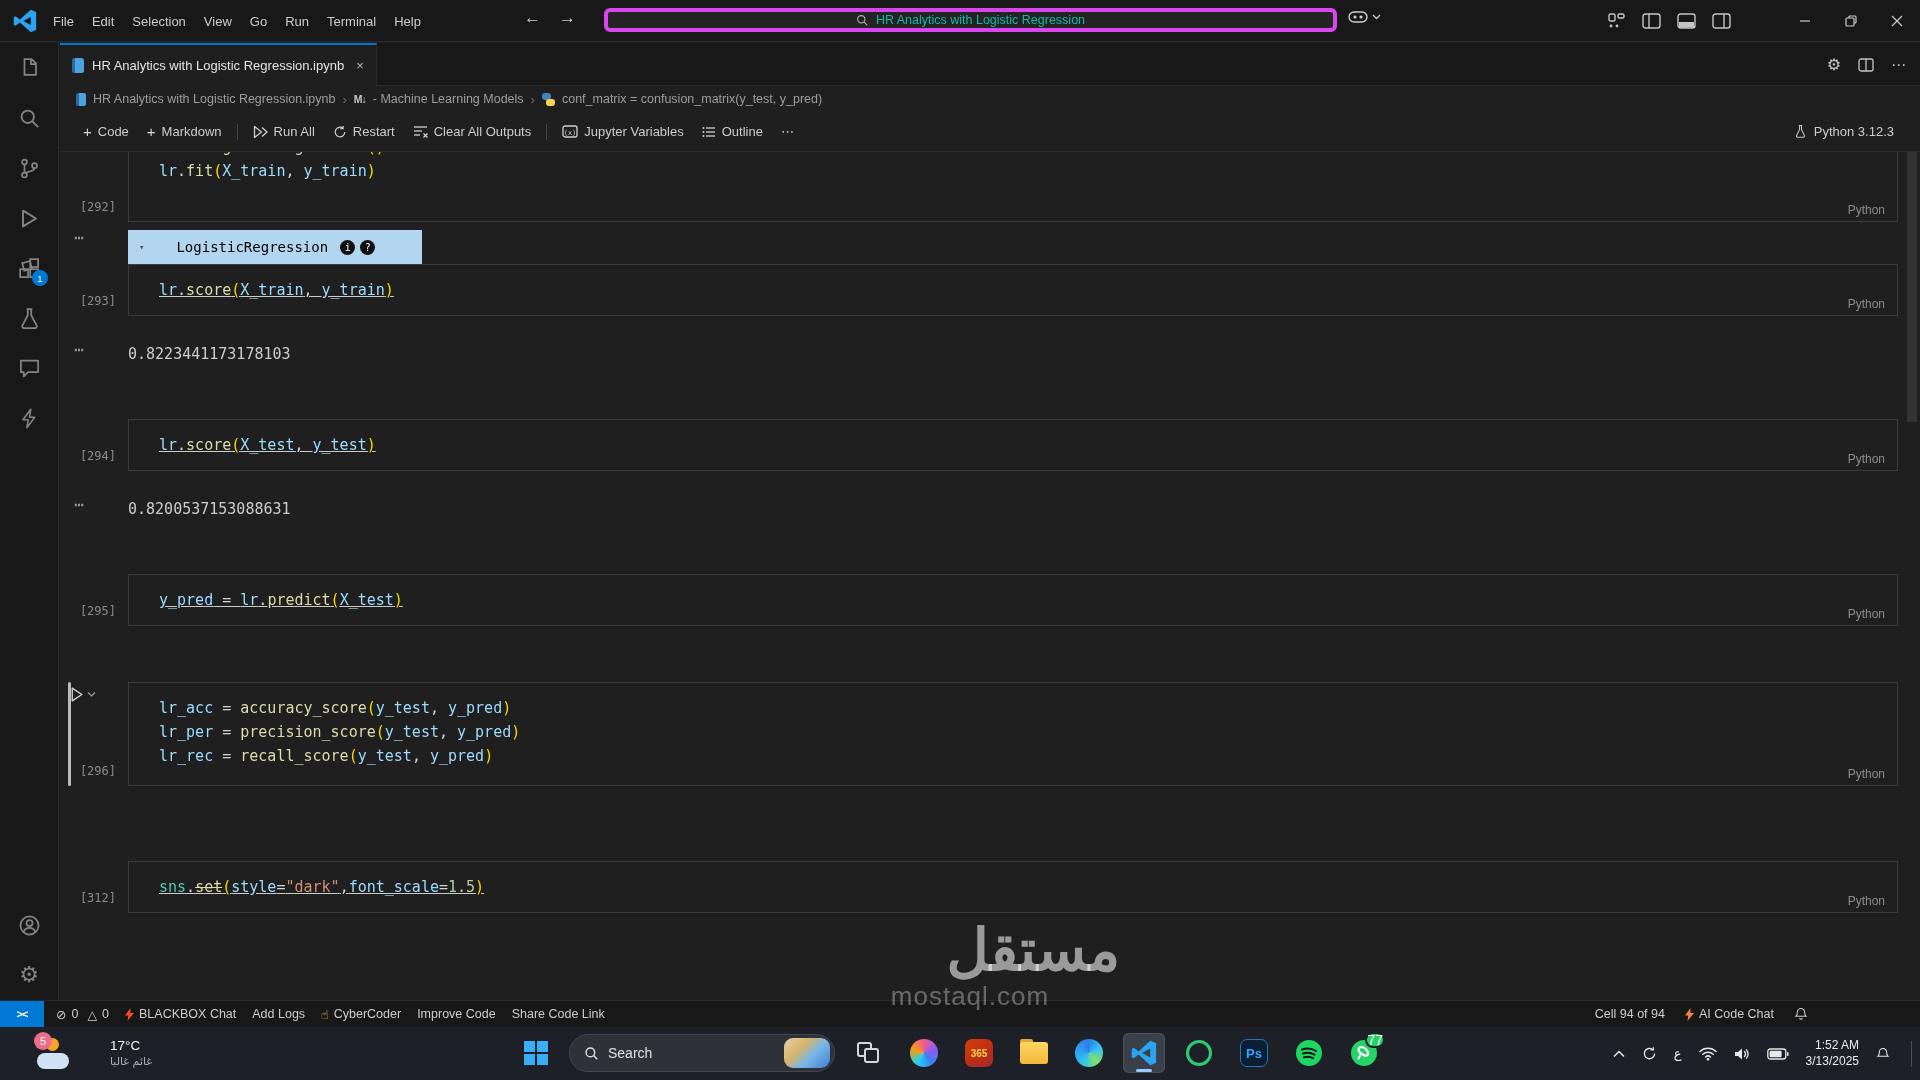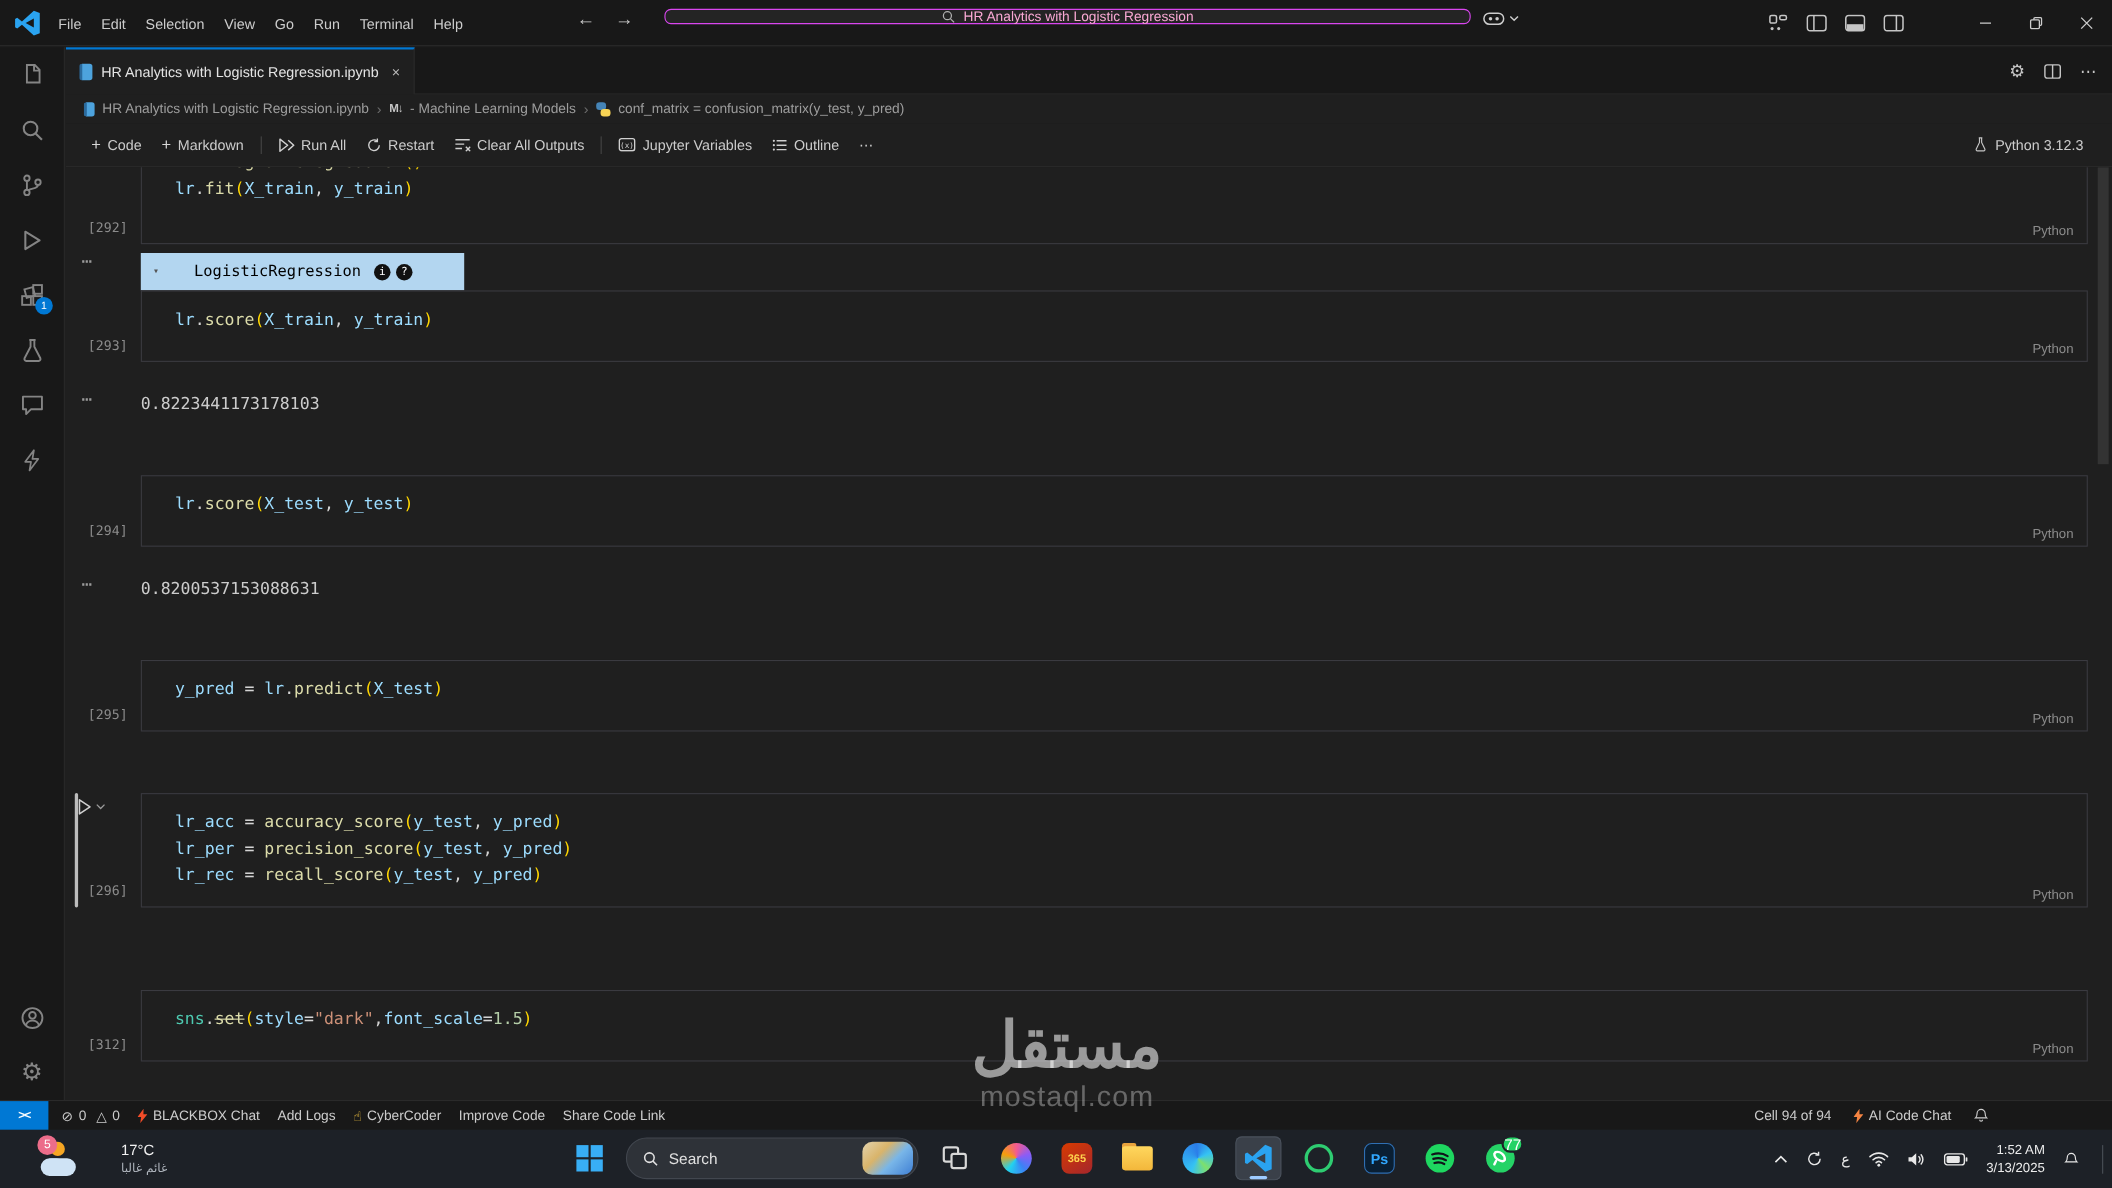--- a/index.html
+++ b/index.html
@@ -8,23 +8,23 @@
           font-family:"Liberation Sans","DejaVu Sans",sans-serif;color:#cccccc;}
   .mono{font-family:"DejaVu Sans Mono","Liberation Mono",monospace;}
 
   
   .titlebar{position:absolute;left:0;top:0;width:1920px;height:42px;background:#181818;
             border-bottom:1px solid #2a2a2a;}
   .vslogo{position:absolute;left:13px;top:9px;width:24px;height:24px;}
   .menus{position:absolute;left:44px;top:0;height:42px;display:flex;align-items:center;}
   .menus span{padding:4px 9px;font-size:13px;color:#cccccc;border-radius:5px;}
   .navarrows{position:absolute;left:524px;top:8px;display:flex;gap:18px;font-size:17px;color:#cccccc;}
-  .cmdcenter{position:absolute;left:604px;top:8px;width:733px;height:14px;background:#242424;
-             border:1px solid #d946ef;border-radius:6px;display:flex;align-items:center;justify-content:center;
-             gap:7px;font-size:12.5px;color:#f9a8d4;}
+  .cmdcenter{position:absolute;left:604px;top:8px;width:733px;height:24px;background:#242424;
+             border:4px solid #d946ef;border-radius:6px;display:flex;align-items:center;justify-content:center;
+             gap:7px;font-size:12.5px;color:#14b8a6;}
   .copilot{position:absolute;left:1348px;top:9px;display:flex;align-items:center;gap:4px;color:#cccccc;}
   .layouticons{position:absolute;left:1608px;top:12px;display:flex;gap:16px;align-items:center;}
   .winctrls{position:absolute;right:0;top:0;height:42px;display:flex;}
   .winctrls .wbtn{width:46px;height:42px;display:flex;align-items:center;justify-content:center;color:#cccccc;}
 
   
   .activitybar{position:absolute;left:0;top:43px;bottom:80px;width:59px;background:#181818;
                border-right:1px solid #2a2a2a;display:flex;flex-direction:column;align-items:center;}
   .act{width:48px;height:50px;display:flex;align-items:center;justify-content:center;position:relative;color:#848484;}
   .act.spacer{flex:1;}
@@ -57,21 +57,21 @@
   .tbplus{font-size:15px;color:#d7d7d7;}
   .tbright{margin-left:auto;display:flex;align-items:flex-end;gap:7px;padding-right:12px;}
 
   
   .notebook{position:absolute;left:60px;top:152px;right:0;bottom:80px;background:#1f1f1f;overflow:hidden;
             padding-right:22px;}
   .cell{display:flex;position:relative;}
   .gutter{width:68px;flex:0 0 68px;position:relative;}
   .exec{position:absolute;right:12px;bottom:8px;font-size:12px;color:#8b8b8b;}
   .codebox{flex:1;border:1px solid #3a3a40;background:#1f1f1f;position:relative;padding:8px 0 38px 30px;}
-  .codebox.one{padding:13px 0 26px 30px;}
+  .codebox.one{padding:13px 0 13px 30px;text-decoration:underline;}
   .codebox.three{padding:13px 0 17px 30px;}
   .cl{height:24px;line-height:24px;font-size:15px;white-space:pre;}
   .lang{position:absolute;right:12px;bottom:4px;font-size:12px;color:#8b8b8b;font-family:"Liberation Sans",sans-serif;}
   .tk-v{color:#9cdcfe;} .tk-f{color:#dcdcaa;} .tk-p{color:#ffd700;} .tk-w{color:#d4d4d4;}
   .tk-s{color:#ce9178;} .tk-n{color:#b5cea8;} .tk-m{color:#4ec9b0;}
   .tk-fs{color:#dcdcaa;text-decoration:line-through;}
   .outrow{display:flex;position:relative;}
   .dots{position:absolute;left:14px;top:-2px;color:#9a9a9a;font-size:16px;letter-spacing:1px;}
   .outtext{font-size:15px;line-height:24px;color:#cccccc;}
   .sk-widget{width:294px;font-size:14px;color:#000;}
@@ -123,21 +123,21 @@
   .taskview i{position:absolute;width:15px;height:15px;border:2px solid #d8d8d8;border-radius:3px;background:#1d2127;}
   .wabadge{position:absolute;right:0px;top:-1px;min-width:17px;height:16px;border-radius:9px;background:#25d366;
            border:2px solid #1d2127;color:#fff;font-size:14px;display:flex;align-items:center;justify-content:center;}
   .tray{position:absolute;right:0;top:0;height:53px;display:flex;align-items:center;gap:17px;padding-right:8px;}
   .trayglyph{color:#e8e8e8;font-size:13px;}
   .clock{display:flex;flex-direction:column;align-items:flex-end;line-height:1.3;font-size:12px;color:#ececec;}
   .deskline{width:1px;height:26px;background:#4a4f57;margin-left:4px;}
 
   
   .watermark{position:absolute;left:820px;top:918px;width:300px;text-align:center;z-index:60;pointer-events:none;}
-  .wm-ar{font-size:58px;font-weight:bold;color:rgba(255,255,255,0.55);font-family:Liberation Serif, serif;line-height:1.15;}
+  .wm-ar{font-size:58px;font-weight:bold;color:rgba(255,255,255,0.55);font-family:Liberation Serif, serif;line-height:1.15;text-align:right;}
   .wm-en{font-size:26px;color:rgba(255,255,255,0.33);letter-spacing:1px;margin-top:-4px;}
 
   svg{display:block;}
 </style>
 </head>
 <body>
 
 <div id="screen">
 
   <div class="titlebar">

